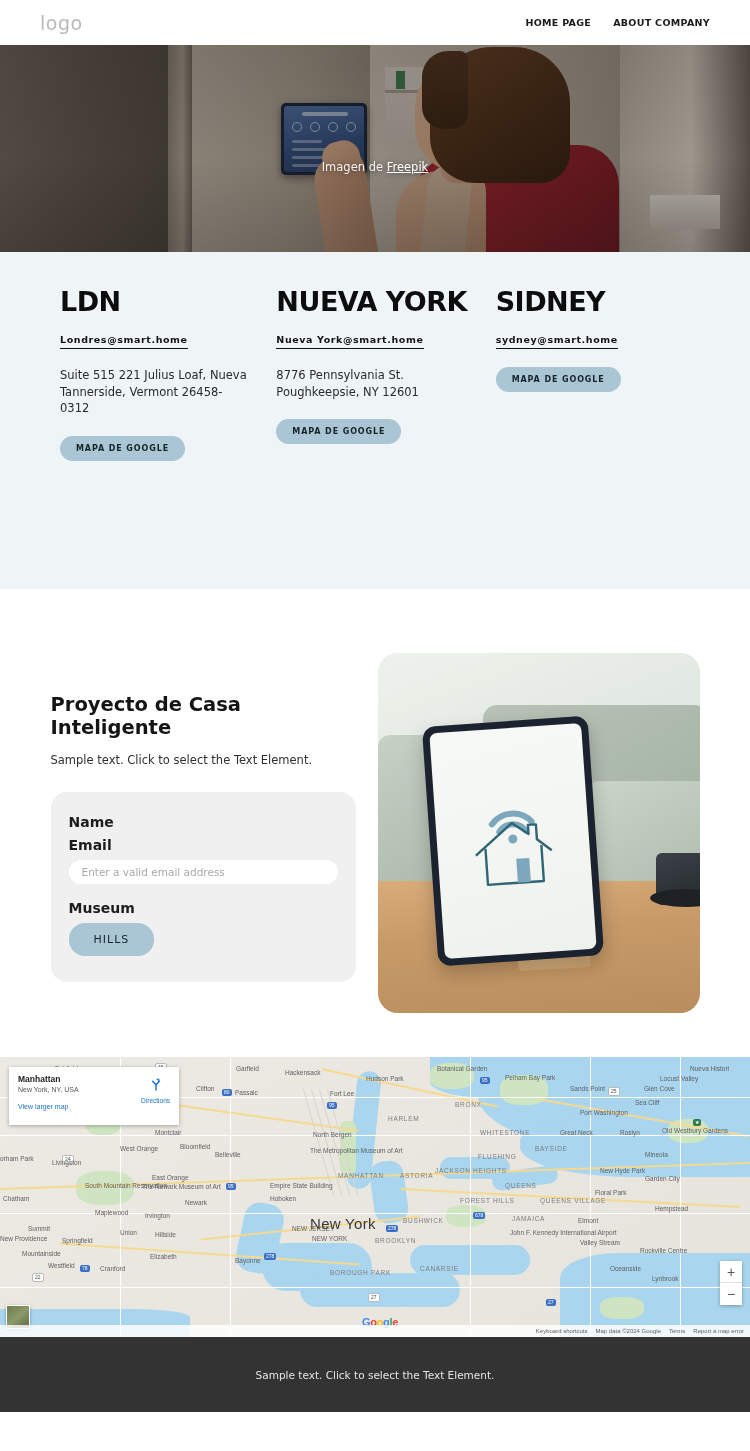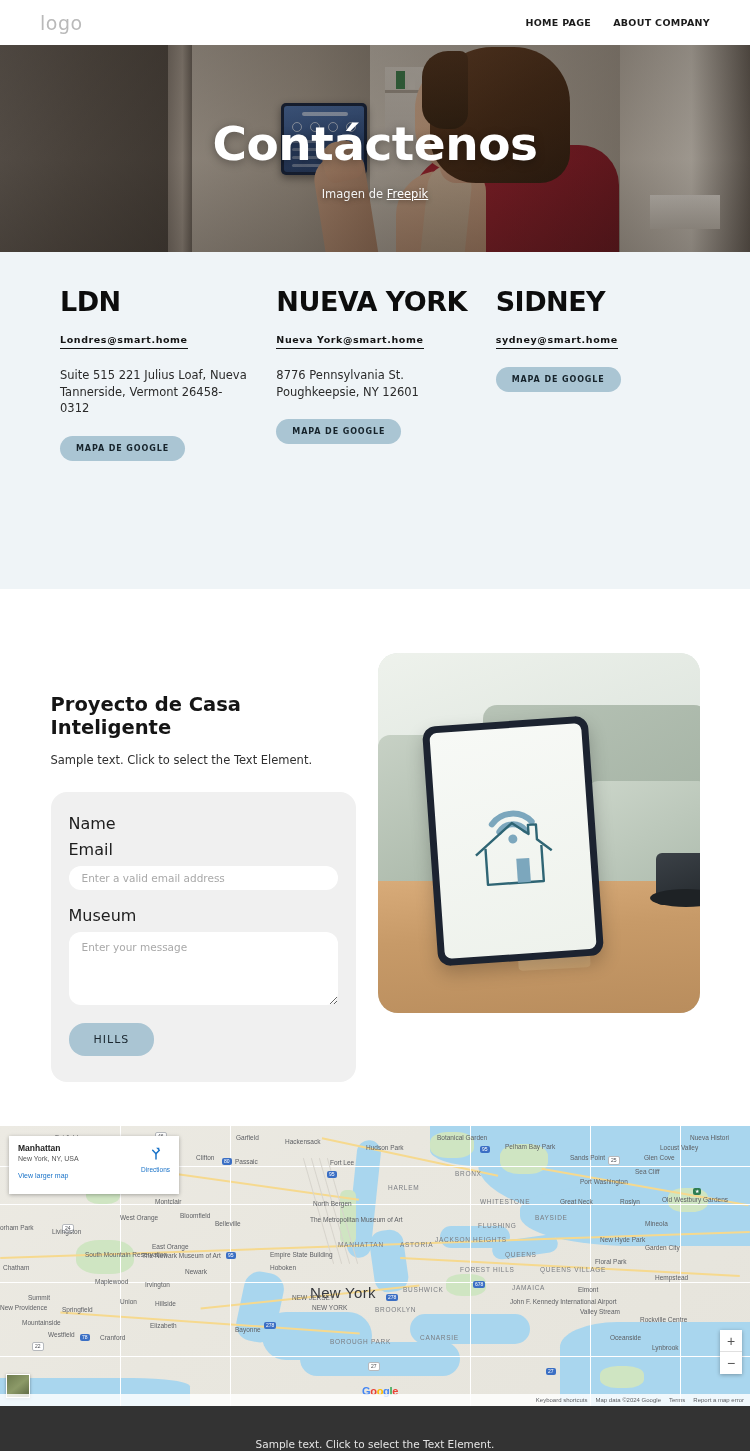--- a/index.html
+++ b/index.html
@@ -245,22 +245,22 @@
     font-size:11.5px;
     color:#2f2f2f;
     margin-bottom:25px;
   }
   .contact-form {
     background:#f0f0f0;
     border-radius:16px;
     padding:22px 18px 26px 18px;
   }
   .field-label {
-    font-size:16px;
-    font-weight:normal;
+    font-size:14px;
+    font-weight:bold;
     color:#1d1d1d;
     display:block;
     margin-bottom:7px;
   }
   .field-input {
     width:100%;
     height:24px;
     border:none;
     border-radius:12px;
     background:#ffffff;
@@ -519,21 +519,20 @@
     <div class="hp-strap"></div>
     <div class="hp-arm"></div>
     <div class="hp-hand"></div>
     <div class="hp-neck"></div>
     <div class="hp-head"></div>
     <div class="hp-hair"></div>
     <div class="hp-hair-front"></div>
   </div>
   <div class="hero-overlay"></div>
   <div class="hero-content">
-    <h1 class="hero-title">Contáctenos</h1>
     <div class="hero-caption">
       <span>Imagen de </span><a class="credit-link">Freepik</a>
     </div>
   </div>
 </section>
 
 <section class="offices-section">
   <div class="offices-grid">
 
     <div class="office-col">
@@ -564,21 +563,20 @@
     <h3 class="project-title">Proyecto de Casa Inteligente</h3>
     <p class="project-sub">Sample text. Click to select the Text Element.</p>
 
     <form class="contact-form">
       <label class="field-label">Name</label>
 
       <label class="field-label">Email</label>
       <input class="field-input" type="email" placeholder="Enter a valid email address" style="">
 
       <label class="field-label">Museum</label>
-      <textarea class="field-textarea" placeholder="Enter your message" style=""></textarea>
 
       <button type="button" class="submit-btn">HILLS</button>
     </form>
   </div>
 
   <div class="project-photo">
     <div class="pp-wall"></div>
     <div class="pp-sofa"></div>
     <div class="pp-sofa-arm"></div>
     <div class="pp-sofa-seat"></div>

